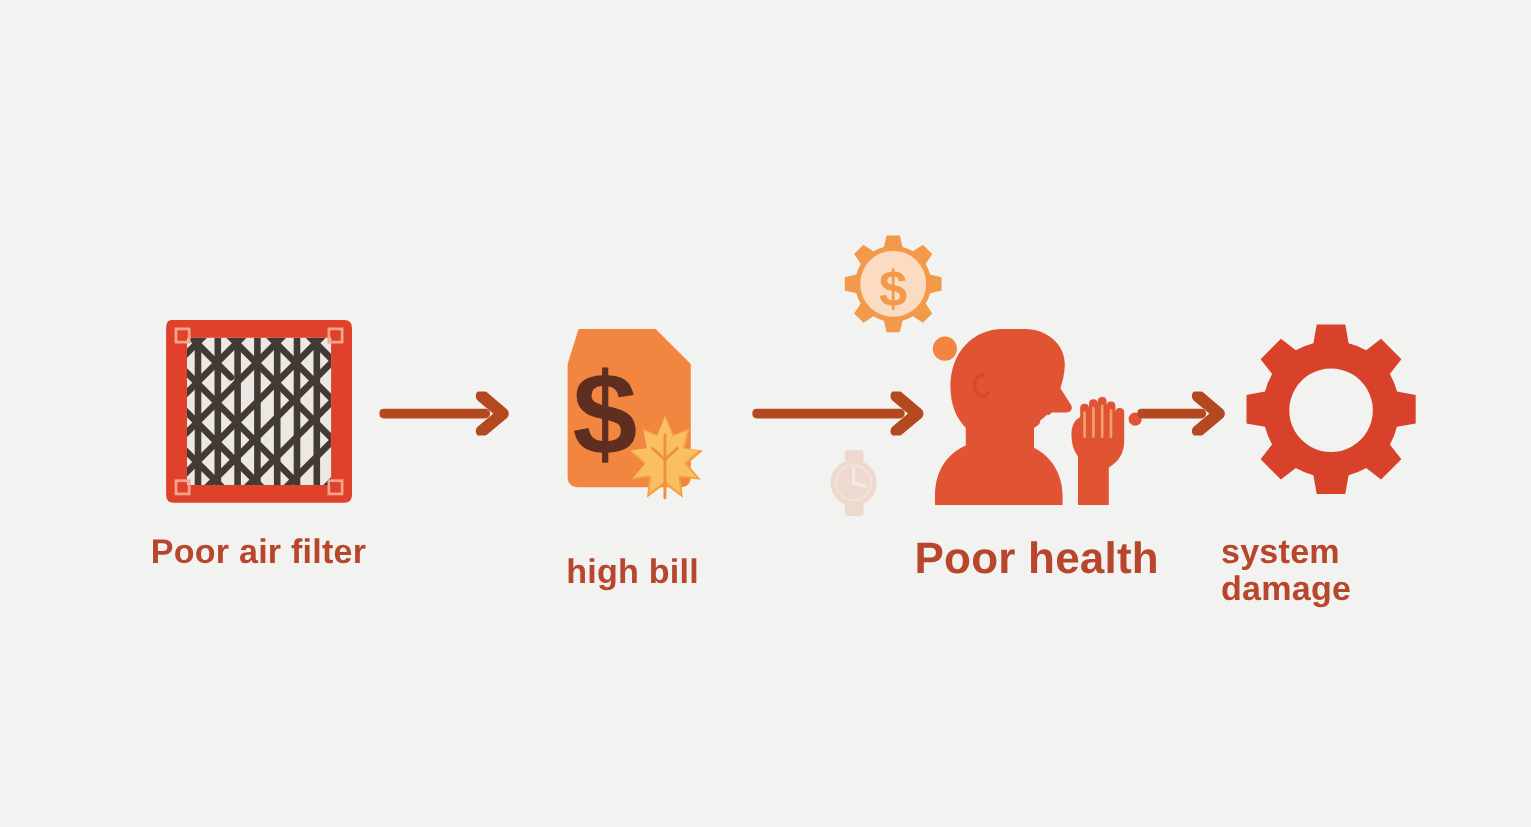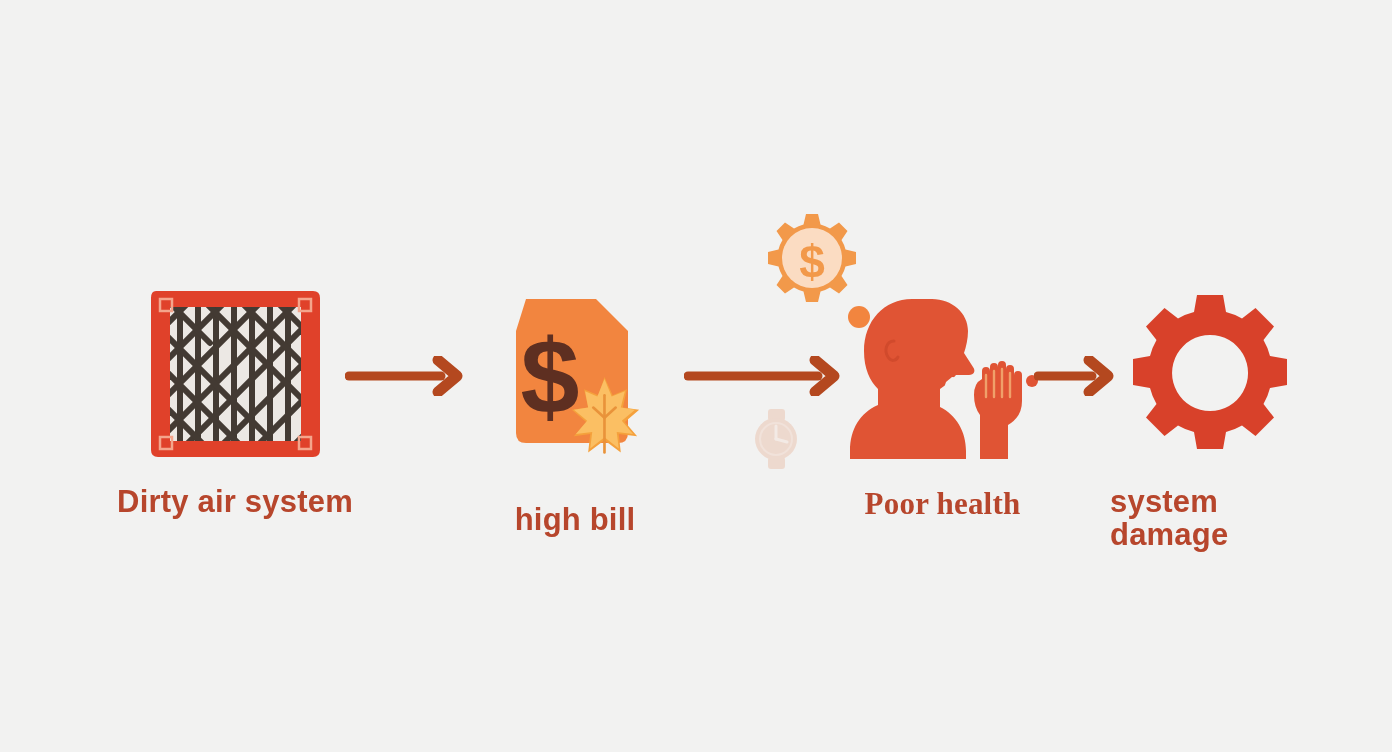--- a/index.html
+++ b/index.html
@@ -47,21 +47,21 @@
   #node-filter .label { margin-top: 22px; font-size: 31px; }
 
   
   #node-bill { left: 455px; top: 285px; width: 240px; }
   #bill-icon { width: 175px; height: 178px; }
   #node-bill .label { margin-top: 40px; font-size: 31px; }
 
   
   #node-health { left: 820px; top: 285px; width: 245px; }
   #health-icon { width: 190px; height: 178px; }
-  #node-health .label { margin-top: 24px; font-size: 31px; font-family: Liberation Serif, serif; }
+  #node-health .label { margin-top: 24px; font-size: 40px; }
 
   
   #node-damage { left: 1110px; top: 285px; width: 200px; }
   #damage-icon { width: 155px; height: 178px; }
   #node-damage .label { margin-top: 22px; font-size: 31px; text-align: left; width: 100%; }
 
   
   #thought-gear { position: absolute; left: 760px; top: 210px; width: 115px; height: 120px; }
   #watch-faint { position: absolute; left: 742px; top: 408px; width: 68px; height: 62px; opacity: 0.42; }
 
@@ -119,21 +119,21 @@
                  M22 22 L153 22 L153 156 L22 156 Z"></path>
 
         <g fill="none" stroke="#f4a58c" stroke-width="2.5">
           <rect x="12" y="14" width="12" height="12"></rect>
           <rect x="151" y="14" width="12" height="12"></rect>
           <rect x="12" y="152" width="12" height="12"></rect>
           <rect x="151" y="152" width="12" height="12"></rect>
         </g>
       </svg>
     </div>
-    <div class="label">Dirty air system</div>
+    <div class="label">Poor air filter</div>
   </div>
 
   <div class="arrow" id="arrow-1">
     <svg viewBox="0 0 120 40" width="120" height="40" aria-hidden="true">
       <line x1="4" y1="20" x2="96" y2="20" stroke="#b4481f" stroke-width="9" stroke-linecap="round"></line>
       <polyline points="93,4 112,20 93,36" fill="none" stroke="#b4481f" stroke-width="11" stroke-linecap="round" stroke-linejoin="round"></polyline>
     </svg>
   </div>
 
   <div class="node" id="node-bill">

